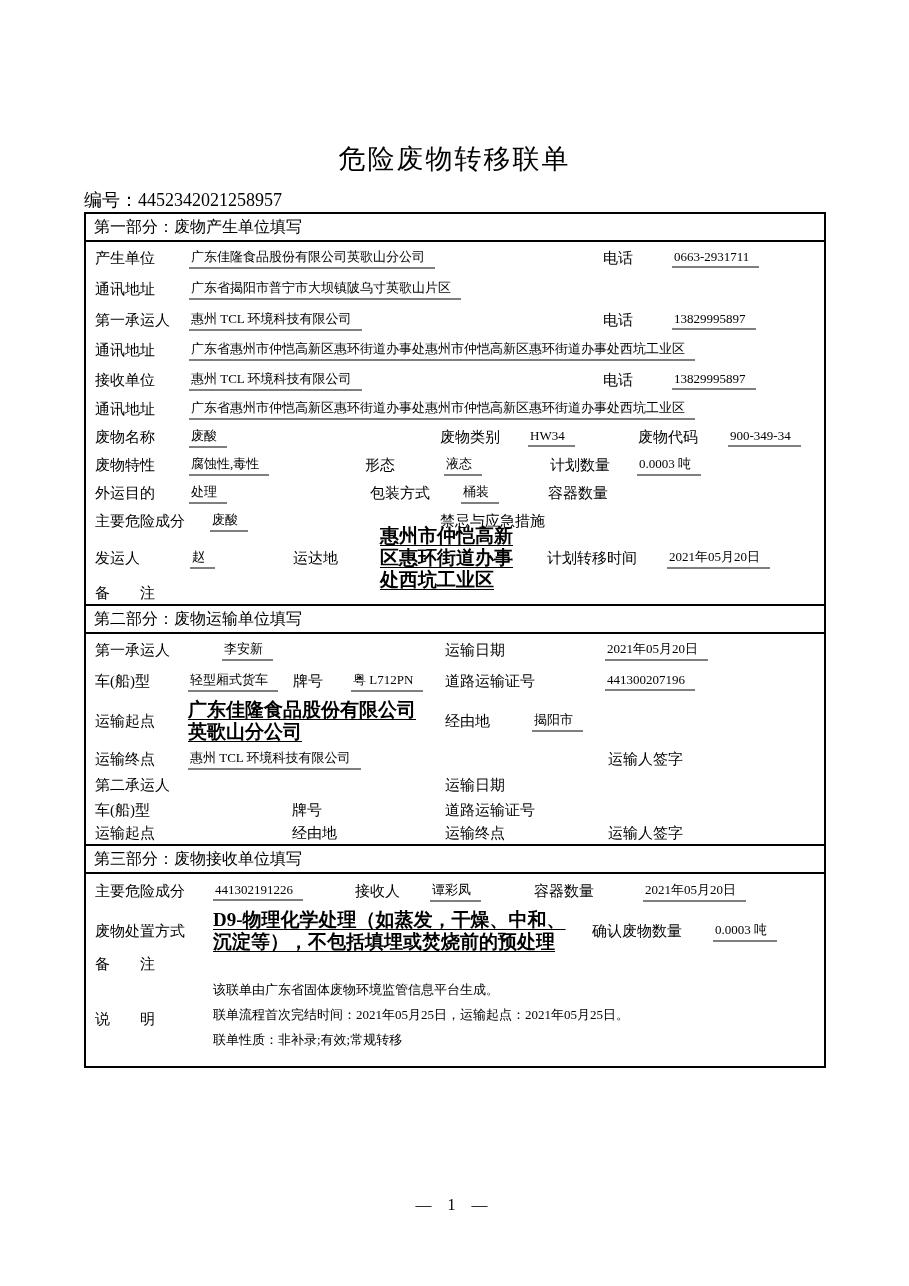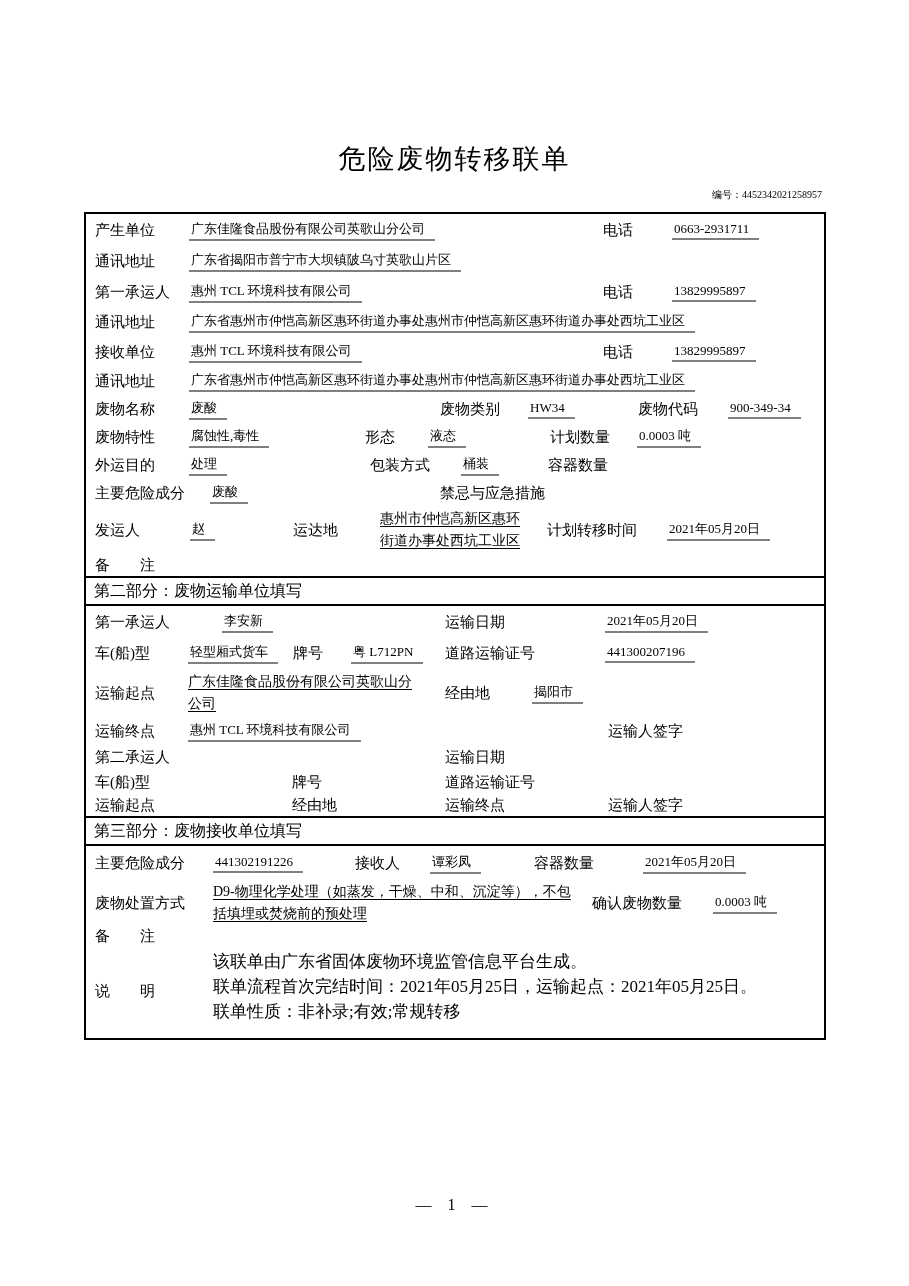--- a/index.html
+++ b/index.html
@@ -10,21 +10,21 @@
     font-family:"Liberation Serif","DejaVu Serif",serif;
     color:#000;
     overflow:hidden;
   }
   .doc-title{
     position:absolute;top:141px;left:0;width:100%;
     text-align:center;font-size:27px;letter-spacing:2px;white-space:nowrap;
   }
   .serial-line{
     position:absolute;top:188px;left:84px;width:738px;
-    text-align:right;font-size:10px;white-space:nowrap;
+    text-align:left;font-size:18px;white-space:nowrap;
   }
   .doc-table{
     position:absolute;top:212px;left:84px;width:738px;
     border:2px solid #000;
   }
   .sec-header{
     height:26px;line-height:26px;
     border-bottom:2px solid #000;
     font-size:16px;padding-left:8px;
     white-space:nowrap;
@@ -36,44 +36,46 @@
     font-size:15px;white-space:nowrap;
   }
   .val{
     position:absolute;top:50%;transform:translateY(-50%);
     font-size:13px;white-space:nowrap;
     border-bottom:1px solid #000;
     padding:0 10px 2px 2px;
   }
   .val-ml{
     position:absolute;top:50%;transform:translateY(-50%);
-    font-size:14px;line-height:22px;
+    font-size:19px;line-height:22px;
     text-decoration:underline;text-underline-offset:3px;
     padding:0;
+    font-weight:bold;
   }
   .notes-block{
     position:absolute;left:127px;top:3px;
-    font-size:17px;line-height:25px;white-space:nowrap;
+    font-size:13px;line-height:25px;white-space:nowrap;
   }
   .footer-page{
     position:absolute;top:1196px;left:0;width:100%;
     text-align:center;font-size:16px;letter-spacing:6px;
   }
 </style>
 </head>
 <body>
 
 <div class="page">
 
   <div class="doc-title">危险废物转移联单</div>
 
   <div class="serial-line"><span>编号：</span><span>4452342021258957</span></div>
 
   <div class="doc-table">
 
+    <div class="sec-header">第一部分：废物产生单位填写</div>
 
     <div class="row" style="height:32px">
       <span class="lab" style="left:9px">产生单位</span>
       <span class="val" style="left:103px">广东佳隆食品股份有限公司英歌山分公司</span>
       <span class="lab" style="left:517px">电话</span>
       <span class="val" style="left:586px">0663-2931711</span>
     </div>
 
     <div class="row" style="height:30px">
       <span class="lab" style="left:9px">通讯地址</span>
@@ -110,21 +112,21 @@
       <span class="lab" style="left:354px">废物类别</span>
       <span class="val" style="left:442px">HW34</span>
       <span class="lab" style="left:552px">废物代码</span>
       <span class="val" style="left:642px">900-349-34</span>
     </div>
 
     <div class="row" style="height:28px">
       <span class="lab" style="left:9px">废物特性</span>
       <span class="val" style="left:103px">腐蚀性,毒性</span>
       <span class="lab" style="left:279px">形态</span>
-      <span class="val" style="left:342px">液态</span>
+      <span class="val" style="left:358px">液态</span>
       <span class="lab" style="left:464px">计划数量</span>
       <span class="val" style="left:551px">0.0003 吨</span>
     </div>
 
     <div class="row" style="height:28px">
       <span class="lab" style="left:9px">外运目的</span>
       <span class="val" style="left:103px">处理</span>
       <span class="lab" style="left:284px">包装方式</span>
       <span class="val" style="left:375px">桶装</span>
       <span class="lab" style="left:462px">容器数量</span>

